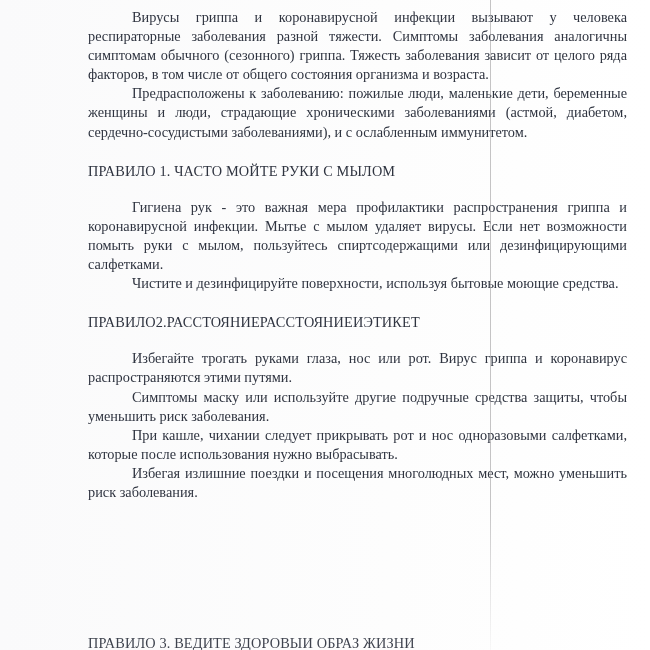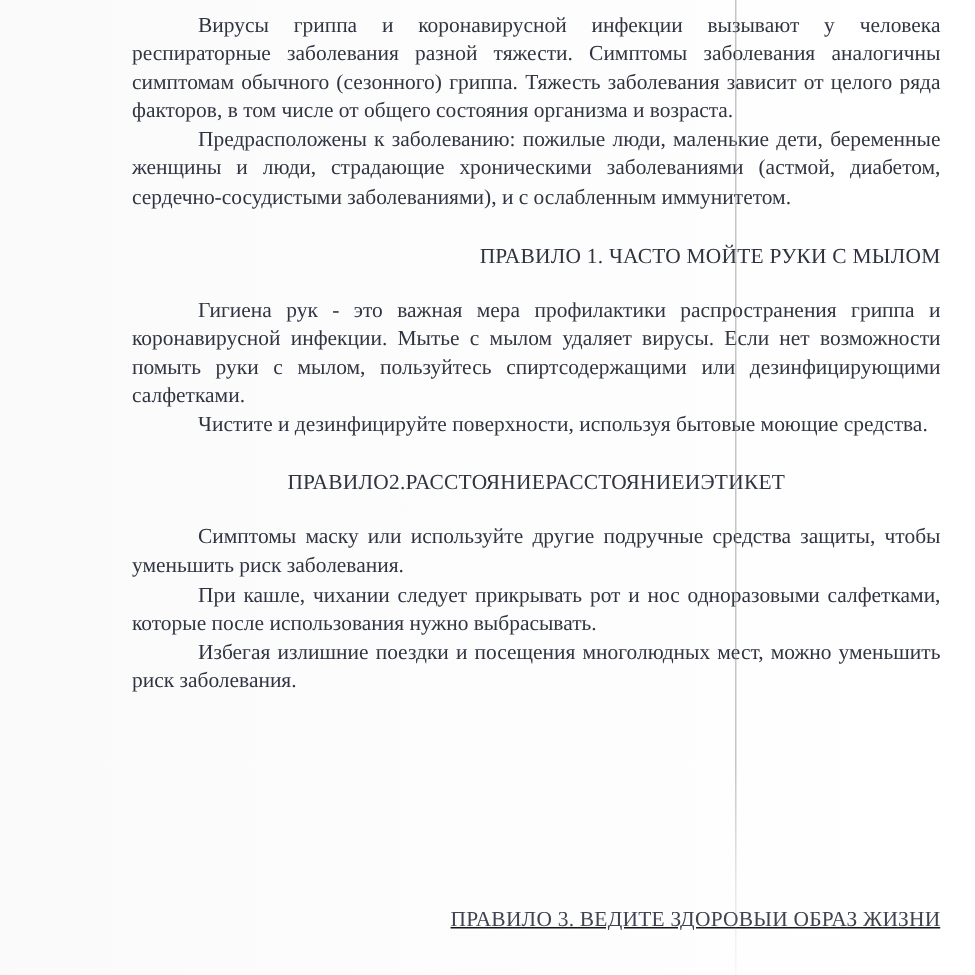--- a/index.html
+++ b/index.html
@@ -76,49 +76,48 @@
     hyphens: none;
   }
 
   
   .heading {
     margin: 0;
     font-size: 14.3px;
     line-height: 19.1px;
     font-weight: normal;
     letter-spacing: 0.15px;
-    text-align: right;
+    text-align: left;
     color: #2f3440;
     white-space: nowrap;
   }
 
   .heading-justified {
     margin: 0;
     font-size: 14.3px;
     line-height: 19.1px;
     font-weight: normal;
     letter-spacing: 0.15px;
     color: #2f3440;
     display: flex;
-    justify-content: center;
+    justify-content: flex-start;
     width: 100%;
   }
 
   .spacer-sm { height: 17px; }
   .spacer-md { height: 20px; }
 
   
   #bottom-heading-clip {
     position: absolute;
     left: 88px;
-    top: 608px;
+    top: 638px;
     width: 539px;
     height: 12px;
     overflow: hidden;
-    text-decoration: underline;
   }
   #bottom-heading-clip .heading {
     position: relative;
     top: -4px;
     opacity: 0.92;
   }
 </style>
 </head>
 <body>
 
@@ -150,20 +149,21 @@
       <span>2.</span>
       <span>РАССТОЯНИЕ</span>
       <span>РАССТОЯНИЕ</span>
       <span>И</span>
       <span>ЭТИКЕТ</span>
     </h2>
 
     <div class="spacer-sm"></div>
 
 
+    <p class="para">Избегайте трогать руками глаза, нос или рот. Вирус гриппа и коронавирус распространяются этими путями.</p>
 
     <p class="para">Симптомы маску или используйте другие подручные средства защиты, чтобы уменьшить риск заболевания.</p>
 
     <p class="para">При кашле, чихании следует прикрывать рот и нос одноразовыми салфетками, которые после использования нужно выбрасывать.</p>
 
     <p class="para">Избегая излишние поездки и посещения многолюдных мест, можно уменьшить риск заболевания.</p>
 
   </div>
 
   <div id="bottom-heading-clip">

